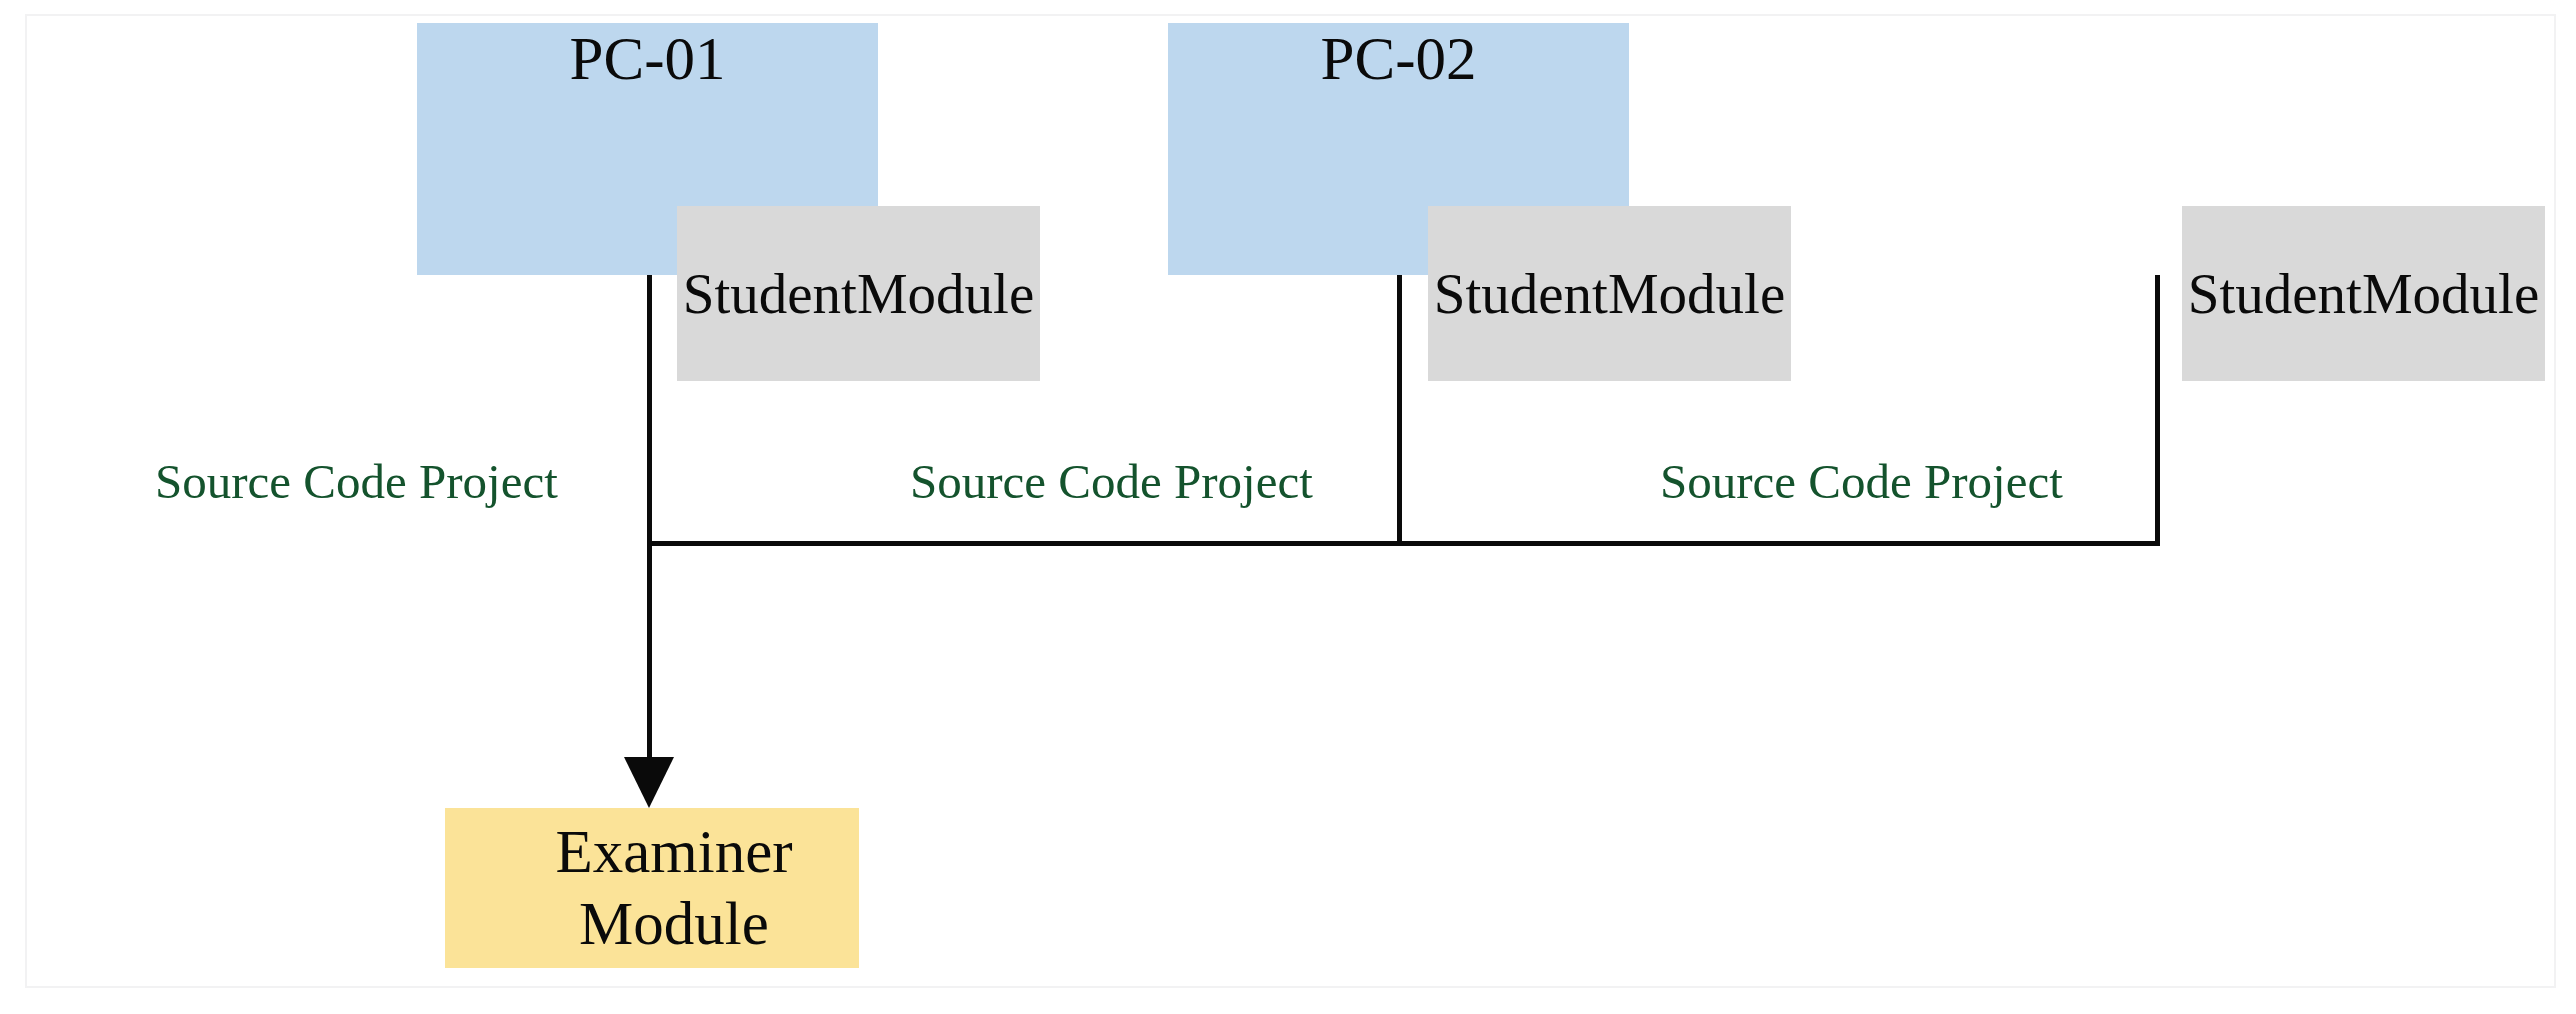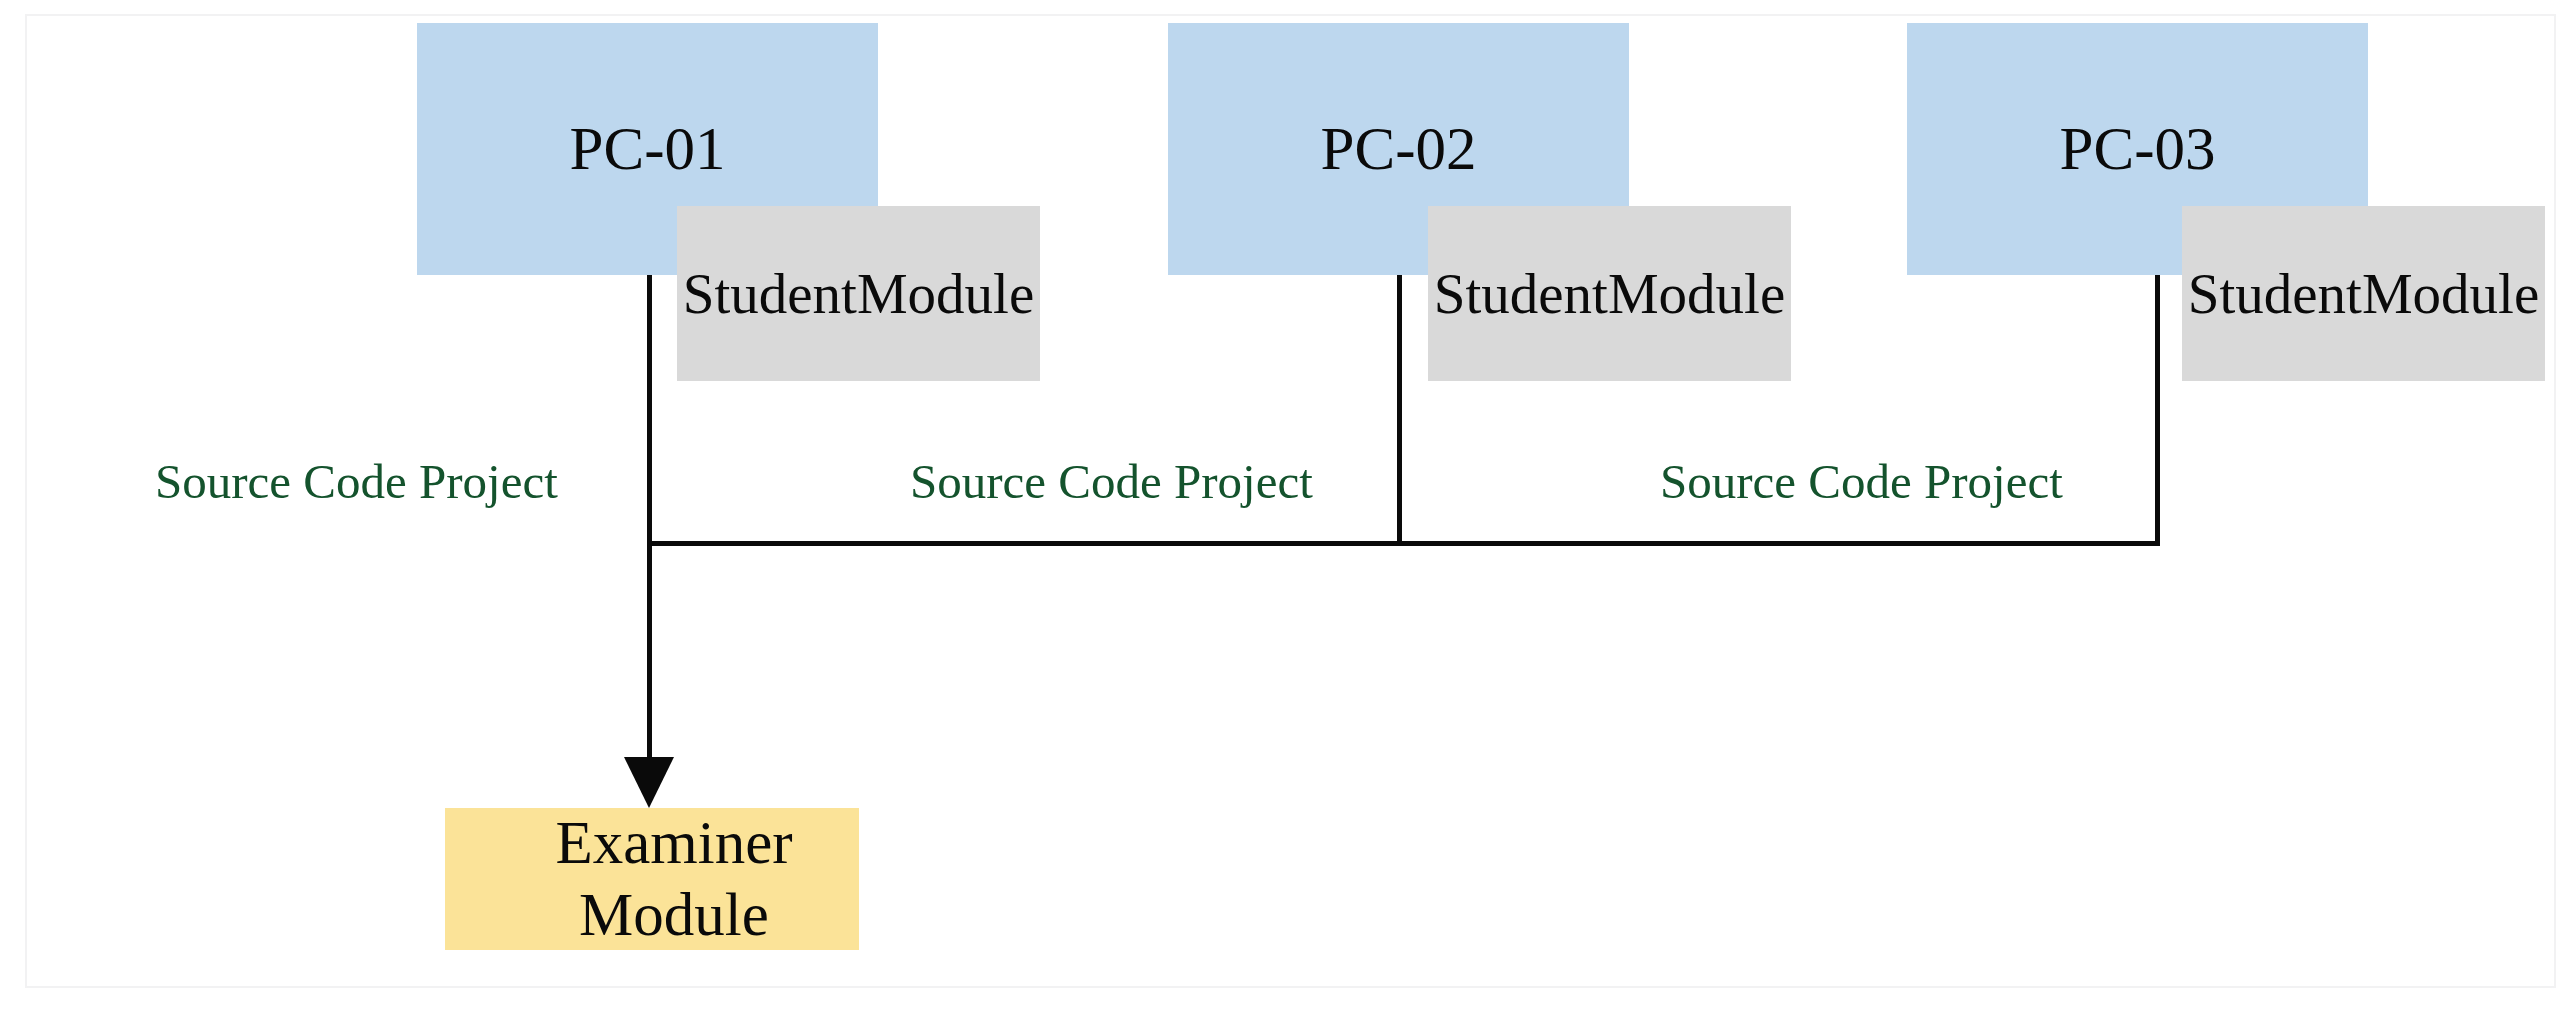--- a/index.html
+++ b/index.html
@@ -36,21 +36,20 @@
     align-items: center;
     justify-content: center;
     text-align: center;
     color: #0a0a0a;
     line-height: 1.18;
   }
   .node-pc {
     background: #bdd7ee;
     font-size: 61px;
     align-items: flex-start;
-    padding-top: 90px;
   }
   .node-student {
     background: #d9d9d9;
     font-size: 57px;
     justify-content: center;
   }
   .node-examiner {
     background: #fbe398;
     font-size: 61px;
     flex-direction: column;
@@ -108,36 +107,33 @@
 
   <div class="node node-student" style="left:1428px; top:206px; width:363px; height:175px;">
     <span class="line">Student</span>
     <span class="line">Module</span>
   </div>
 
   <div class="conn conn-v" style="left:1397px; top:275px; width:4.9px; height:270px;"></div>
 
   <div class="edge-label" style="left:910px; top:457px;">Source Code Project</div>
 
-  <div class="node node-pc" style="left:1907px; top:22.6px; width:461px; height:252px;">
-    <span>PC-03</span>
-  </div>
 
   <div class="node node-student" style="left:2182px; top:206px; width:363px; height:175px;">
     <span class="line">Student</span>
     <span class="line">Module</span>
   </div>
 
   <div class="conn conn-v" style="left:2155px; top:275px; width:4.9px; height:270px;"></div>
 
   <div class="edge-label" style="left:1660px; top:457px;">Source Code Project</div>
 
   <div class="conn conn-h" style="left:647px; top:541px; width:1513px; height:4.9px;"></div>
 
   <div class="arrow-head" style="left:624px; top:757px;"></div>
 
-  <div class="node node-examiner" style="left:445px; top:808px; width:414px; height:142px;padding-left:44px;">
+  <div class="node node-examiner" style="left:445px; top:808px; width:414px; height:160px;padding-left:44px;">
     <span class="line">Examiner</span>
     <span class="line">Module</span>
   </div>
 
 </div>
 
 
 </body></html>

